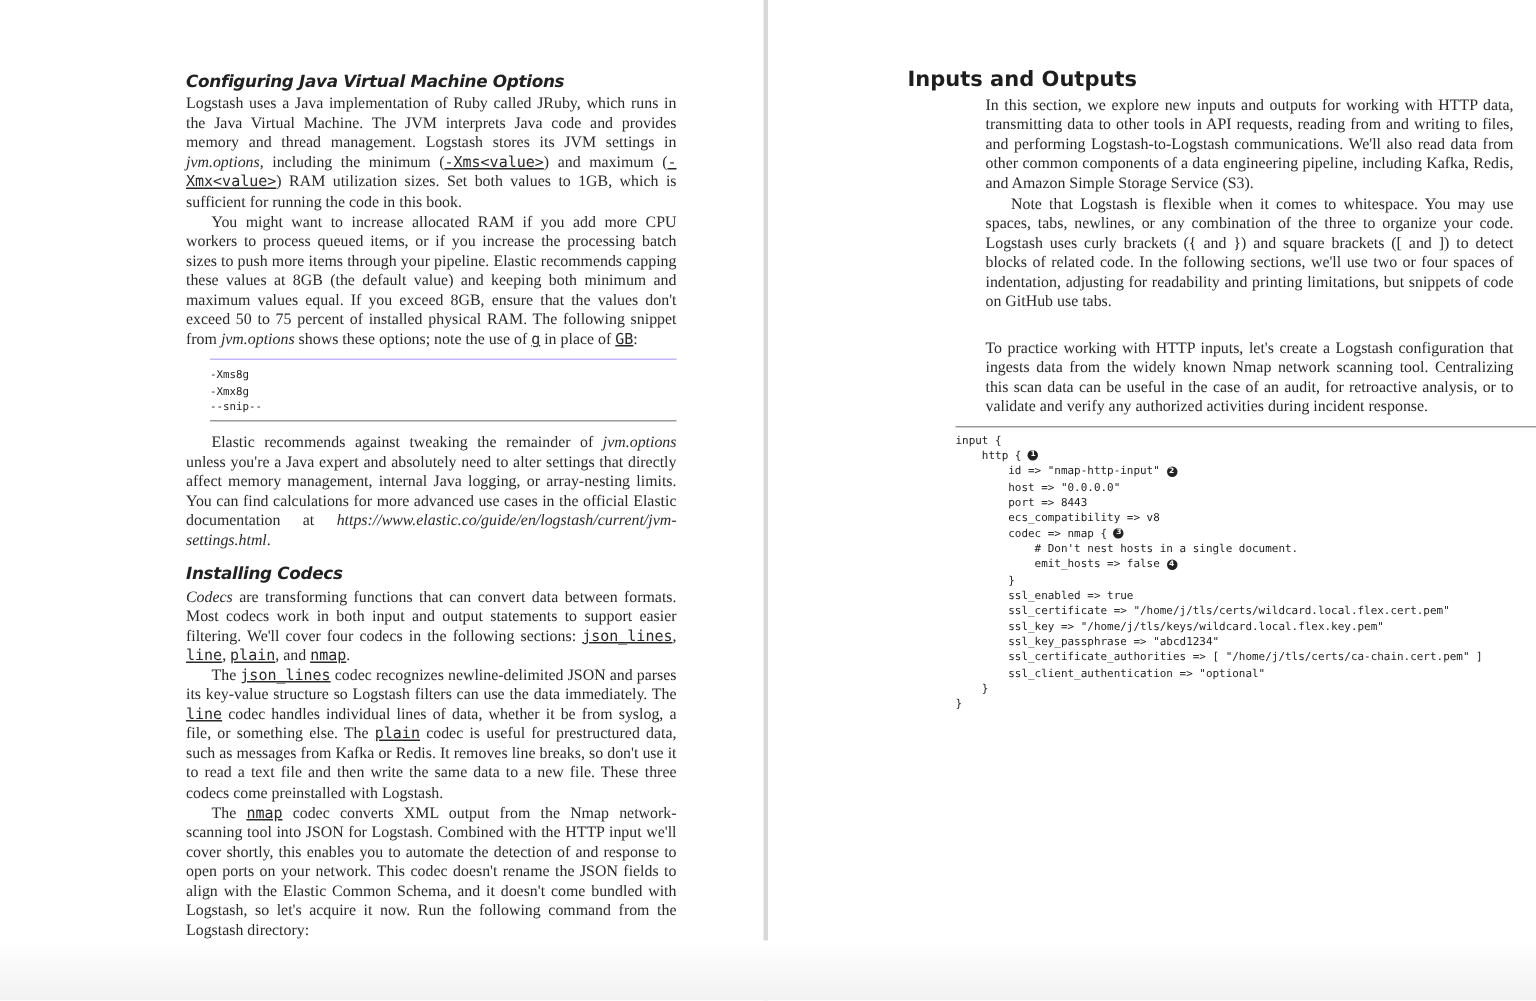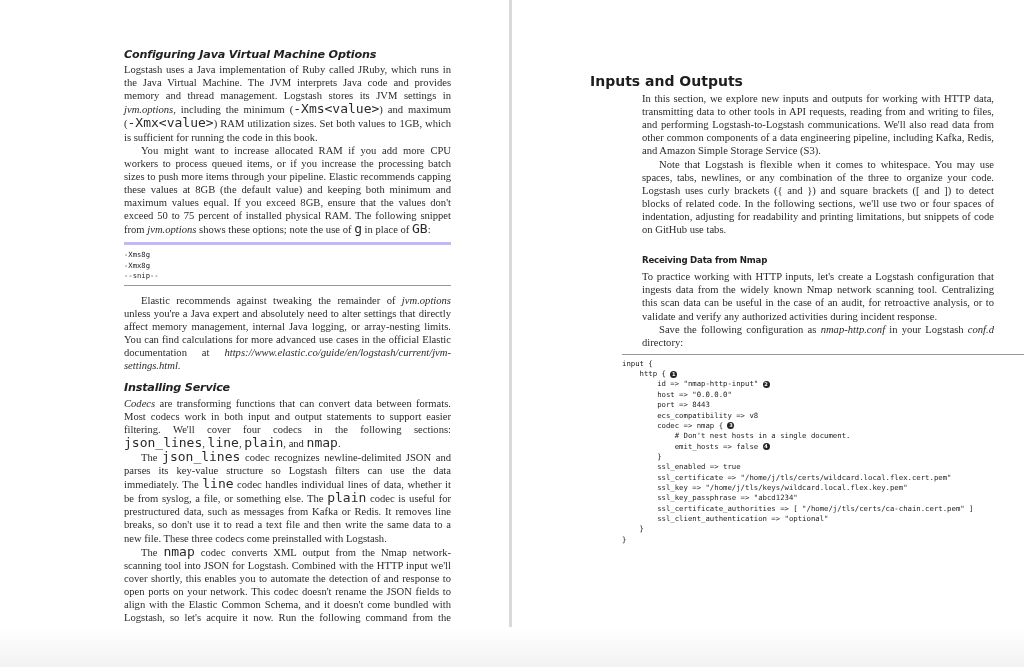--- a/index.html
+++ b/index.html
@@ -16,32 +16,32 @@
   .gutter { position:absolute; left:509px; top:0; width:3px; height:667px; background:#d9d9d9; }
   .bottom-fade { position:absolute; left:0; right:0; bottom:0; height:40px;
     background:linear-gradient(#ffffff, #f2f2f2); }
 
   .content { position:absolute; font-size:10.6px; line-height:13.1px; }
   .left .content { left:124px; top:48px; width:327px; }
 
   p { margin:0; text-align:justify; }
   p.indent { text-indent:17px; }
   em { }
-  .code-inline { font-family:"DejaVu Sans Mono", monospace; font-size:13px; }
+  .code-inline { font-family:"DejaVu Sans Mono", monospace; font-size:10px;text-decoration:underline; }
 
   h2.h-sec { margin:0 0 2px 0; font-family:"DejaVu Sans", sans-serif;
     font-style:italic; font-weight:bold; font-size:11.2px; letter-spacing:-0.2px; color:#222; }
   h1.h-chap { margin:0 0 4px 0; font-family:"DejaVu Sans", sans-serif; font-weight:bold;
     font-size:14px; color:#1e1e1e; }
   h3.h-sub { margin:0 0 3px 0; font-family:"DejaVu Sans", sans-serif; font-weight:bold;
     font-size:8.6px; color:#222; letter-spacing:-0.2px; }
 
-  .codeblock { border-top:3px solid #c4b5fd; border-bottom:1px solid #999;
+  .codeblock { border-top:1px solid #c4b5fd; border-bottom:1px solid #999;
     font-family:"DejaVu Sans Mono", monospace; font-size:7.2px; line-height:10.2px;
-    padding:5px 0 4px 0; margin:6px 0 8px 0; white-space:pre; color:#222; }
+    padding:5px 0 4px 0; margin:6px 0 8px 16px; white-space:pre; color:#222; }
   .codeblock.bold { font-weight:bold; font-size:7.6px; padding:5px 0 5px 0; }
 
   .right-body { margin-left:52px; width:352px; }
   .right-code { border-top:1px solid #999; font-family:"DejaVu Sans Mono", monospace;
     font-size:7.3px; line-height:10.35px; white-space:pre; padding:4px 0 0 0; margin-top:5px;
     width:425px; margin-left:-20px; color:#222; }
   .callout { display:inline-block; width:7px; height:7px; border-radius:50%; background:#222;
     color:#fff; font-size:5px; line-height:7px; text-align:center; vertical-align:middle;
     font-family:"DejaVu Sans", sans-serif; font-weight:bold; }
 
@@ -62,47 +62,45 @@
   <div class="page left">
     <div class="content">
       <h2 class="h-sec">Configuring Java Virtual Machine Options</h2>
       <p><span>Logstash uses a Java implementation of Ruby called JRuby, which runs in the Java Virtual Machine. The JVM interprets Java code and provides memory and thread management. Logstash stores its JVM settings in </span><em>jvm.options</em><span>, including the minimum (</span><span class="code-inline">-Xms&lt;value&gt;</span><span>) and maximum (</span><span class="code-inline">-Xmx&lt;value&gt;</span><span>) RAM utilization sizes. Set both values to 1GB, which is sufficient for running the code in this book.</span></p>
       <p class="indent"><span>You might want to increase allocated RAM if you add more CPU workers to process queued items, or if you increase the processing batch sizes to push more items through your pipeline. Elastic recommends capping these values at 8GB (the default value) and keeping both minimum and maximum values equal. If you exceed 8GB, ensure that the values don't exceed 50 to 75 percent of installed physical RAM. The following snippet from </span><em>jvm.options</em><span> shows these options; note the use of </span><span class="code-inline">g</span><span> in place of </span><span class="code-inline">GB</span><span>:</span></p>
       <div class="codeblock">-Xms8g
 -Xmx8g
 --snip--</div>
       <p class="indent"><span>Elastic recommends against tweaking the remainder of </span><em>jvm.options</em><span> unless you're a Java expert and absolutely need to alter settings that directly affect memory management, internal Java logging, or array-nesting limits. You can find calculations for more advanced use cases in the official Elastic documentation at </span><em>https://www.elastic.co/guide/en/logstash/current/jvm-settings.html</em><span>.</span></p>
       <div class="gap"></div>
-      <h2 class="h-sec">Installing Service</h2>
+      <h2 class="h-sec">Installing Codecs</h2>
       <p><em>Codecs</em><span> are transforming functions that can convert data between formats. Most codecs work in both input and output statements to support easier filtering. We'll cover four codecs in the following sections: </span><span class="code-inline">json_lines</span><span>, </span><span class="code-inline">line</span><span>, </span><span class="code-inline">plain</span><span>, and </span><span class="code-inline">nmap</span><span>.</span></p>
       <p class="indent"><span>The </span><span class="code-inline">json_lines</span><span> codec recognizes newline-delimited JSON and parses its key-value structure so Logstash filters can use the data immediately. The </span><span class="code-inline">line</span><span> codec handles individual lines of data, whether it be from syslog, a file, or something else. The </span><span class="code-inline">plain</span><span> codec is useful for prestructured data, such as messages from Kafka or Redis. It removes line breaks, so don't use it to read a text file and then write the same data to a new file. These three codecs come preinstalled with Logstash.</span></p>
       <p class="indent"><span>The </span><span class="code-inline">nmap</span><span> codec converts XML output from the Nmap network-scanning tool into JSON for Logstash. Combined with the HTTP input we'll cover shortly, this enables you to automate the detection of and response to open ports on your network. This codec doesn't rename the JSON fields to align with the Elastic Common Schema, and it doesn't come bundled with Logstash, so let's acquire it now. Run the following command from the Logstash directory:</span></p>
       <div class="codeblock bold">$ bin/logstash-plugin install logstash-codec-nmap</div>
 
     </div>
     <div class="footer left">
       <span class="num">152</span><span class="label">Chapter 8</span>
     </div>
   </div>
 
   <div class="gutter"></div>
 
   <div class="page right"></div>
-  <div class="content right-content" style="position:absolute; left:590px; top:47px; width:420px; font-size:10.6px; line-height:13.1px;margin-top:28px;">
+  <div class="content right-content" style="position:absolute; left:605px; top:47px; width:420px; font-size:10.6px; line-height:13.1px;">
     <h1 class="h-chap">Inputs and Outputs</h1>
     <div class="right-body">
       <p>In this section, we explore new inputs and outputs for working with HTTP data, transmitting data to other tools in API requests, reading from and writing to files, and performing Logstash-to-Logstash communications. We'll also read data from other common components of a data engineering pipeline, including Kafka, Redis, and Amazon Simple Storage Service (S3).</p>
       <p class="indent">Note that Logstash is flexible when it comes to whitespace. You may use spaces, tabs, newlines, or any combination of the three to organize your code. Logstash uses curly brackets ({ and }) and square brackets ([ and ]) to detect blocks of related code. In the following sections, we'll use two or four spaces of indentation, adjusting for readability and printing limitations, but snippets of code on GitHub use tabs.</p>
     </div>
     <div class="gap"></div>
     <div class="right-body">
       <div class="gap"></div>
-      <h3 class="h-sub">Receiving Data from Nmap</h3>
       <p>To practice working with HTTP inputs, let's create a Logstash configuration that ingests data from the widely known Nmap network scanning tool. Centralizing this scan data can be useful in the case of an audit, for retroactive analysis, or to validate and verify any authorized activities during incident response.</p>
-      <p class="indent"><span>Save the following configuration as </span><em>nmap-http.conf</em><span> in your Logstash </span><em>conf.d</em><span> directory:</span></p>
       <div class="right-code"><div><span>input {</span></div><div><span>    http { </span><span class="callout">1</span></div><div><span>        id =&gt; "nmap-http-input" </span><span class="callout">2</span></div><div><span>        host =&gt; "0.0.0.0"</span></div><div><span>        port =&gt; 8443</span></div><div><span>        ecs_compatibility =&gt; v8</span></div><div><span>        codec =&gt; nmap { </span><span class="callout">3</span></div><div><span>            # Don't nest hosts in a single document.</span></div><div><span>            emit_hosts =&gt; false </span><span class="callout">4</span></div><div><span>        }</span></div><div><span>        ssl_enabled =&gt; true</span></div><div><span>        ssl_certificate =&gt; "/home/j/tls/certs/wildcard.local.flex.cert.pem"</span></div><div><span>        ssl_key =&gt; "/home/j/tls/keys/wildcard.local.flex.key.pem"</span></div><div><span>        ssl_key_passphrase =&gt; "abcd1234"</span></div><div><span>        ssl_certificate_authorities =&gt; [ "/home/j/tls/certs/ca-chain.cert.pem" ]</span></div><div><span>        ssl_client_authentication =&gt; "optional"</span></div><div><span>    }</span></div><div><span>}</span></div></div>
     </div>
   </div>
   <div class="footer right">
     <span class="label">Data Manipulation Pipelines</span><span class="num">153</span>
   </div>
 
   <div class="bottom-fade"></div>
 </div>
 

